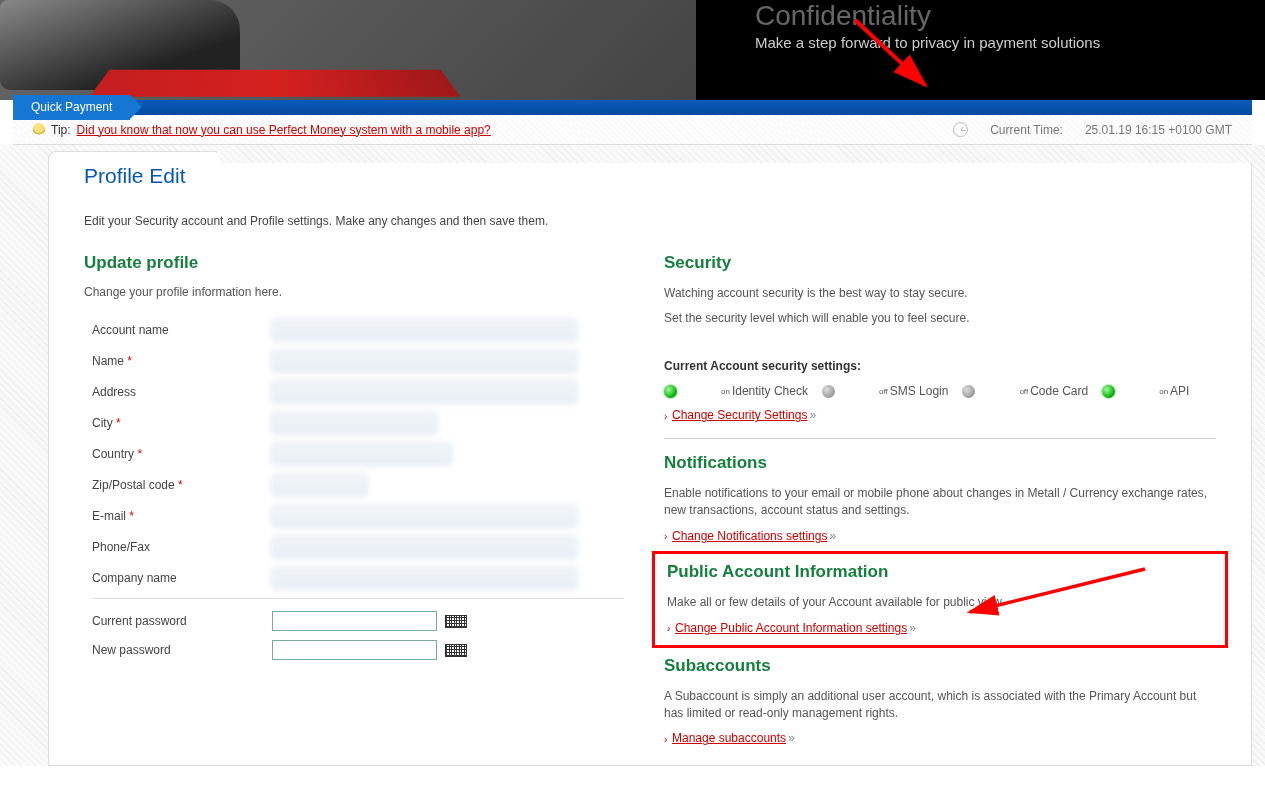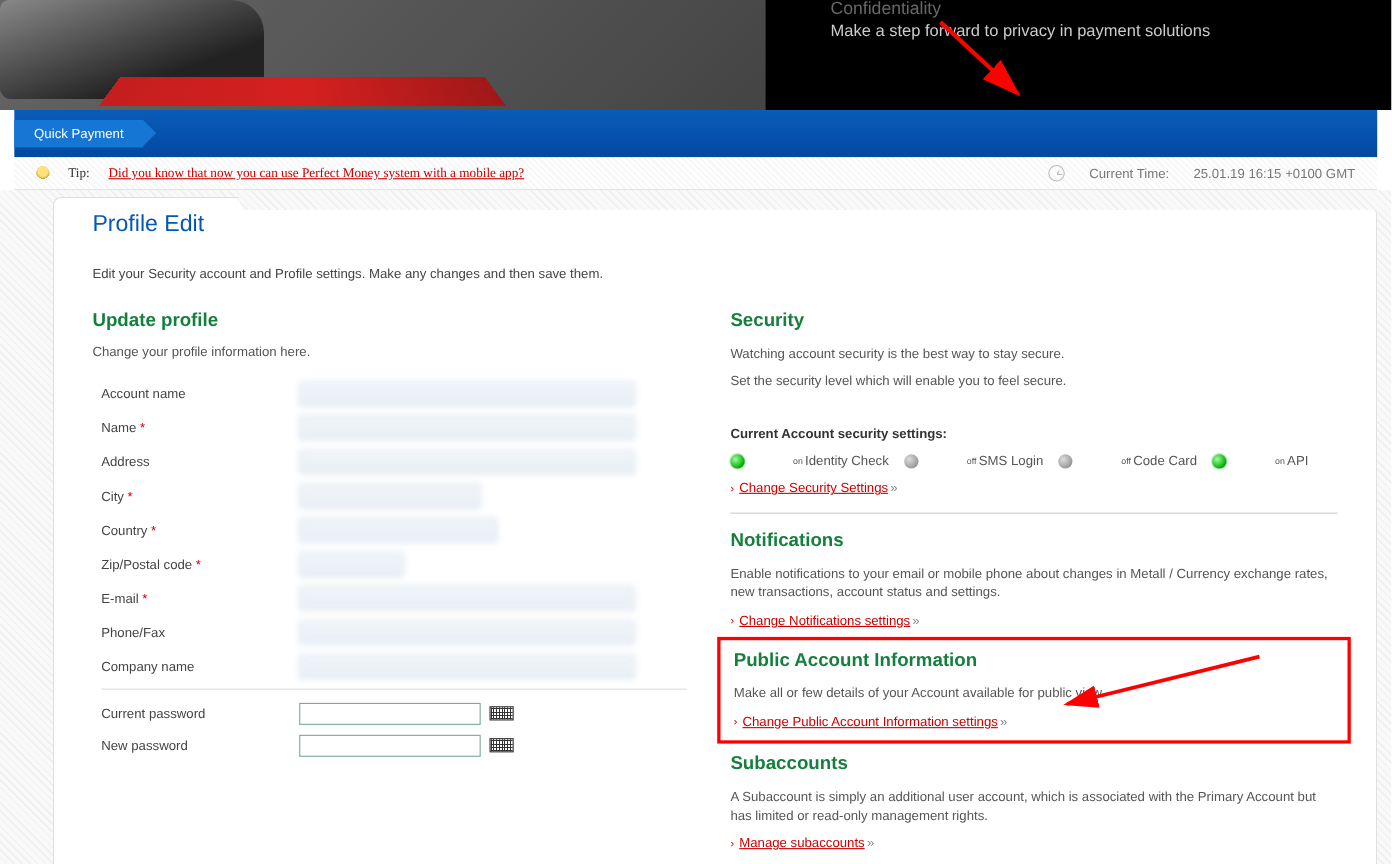--- a/index.html
+++ b/index.html
@@ -3,33 +3,33 @@
 <meta charset="utf-8">
 <style>
 * { box-sizing: border-box; margin: 0; padding: 0; }
 body { font-family: Arial, sans-serif; font-size: 12px; background: #fff; color: #333; }
 
 .banner { height: 100px; background: linear-gradient(to right, #333 0%, #555 45%, #000 55%, #000 100%); position: relative; overflow: hidden; }
 .banner-left { position: absolute; left: 0; top: 0; width: 55%; height: 100%; background: linear-gradient(135deg, #666 0%, #444 100%); }
 .banner-car { position: absolute; left: 0; top: 0; width: 240px; height: 90px; background: linear-gradient(160deg, #888 0%, #222 70%); border-radius: 8px 30px 10px 10px; }
 .banner-carpet { position: absolute; left: 100px; bottom: 0; width: 350px; height: 35px; background: linear-gradient(to right, #c41e1e 0%, #d62020 50%, #a01818 100%); transform: perspective(200px) rotateX(40deg); }
 .banner-text { position: absolute; left: 755px; top: 0; color: #fff; }
-.banner-title { font-size: 16px; color: #ccc; opacity: 0.5; }
+.banner-title { font-size: 28px; color: #ccc; opacity: 0.5; }
 .banner-sub { font-size: 15px; color: #ccc; margin-top: 2px; }
 
-.nav { height: 43px; background: linear-gradient(#0a5cb8, #0349a1); margin: 0 13px; display: flex; align-items: center; }
+.nav { height: 15px; background: linear-gradient(#0a5cb8, #0349a1); margin: 0 13px; display: flex; align-items: center; }
 .nav-quick { background: #1577d3; color: #fff; padding: 0 18px; height: 25px; line-height: 25px; position: relative; }
 .nav-quick::after { content: ''; position: absolute; right: -12px; top: 0; border-left: 12px solid #1577d3; border-top: 12.5px solid transparent; border-bottom: 12.5px solid transparent; }
 .nav-items { display: flex; margin-left: 40px; }
 .nav-item { color: #fff; padding: 0 10px; line-height: 25px; text-decoration: none; border-left: 1px solid #2a6fb8; }
 .nav-item:first-child { border-left: none; }
 .nav-item.highlighted { outline: 3px solid #ff0000; outline-offset: -1px; z-index: 5; position: relative; }
 
 .infobar { height: 30px; margin: 0 13px; padding: 0 20px; display: flex; align-items: center; justify-content: space-between; border-bottom: 1px solid #ddd; background: repeating-linear-gradient(45deg, #f8f8f8, #f8f8f8 2px, #fff 2px, #fff 4px); }
-.tip-wrap { display: flex; align-items: center; gap: 17px; font-family: Liberation Serif, serif; }
+.tip-wrap { display: flex; align-items: center; gap: 6px; }
 .tip-icon { width: 12px; height: 14px; background: radial-gradient(circle at 50% 35%, #ffe27a 40%, #ccaa33 60%, transparent 62%); border-radius: 50% 50% 20% 20%; }
 .tip-link { color: #c00; text-decoration: underline; }
 .time-wrap { display: flex; align-items: center; gap: 22px; color: #777; }
 .clock-icon { width: 15px; height: 15px; border: 1.5px solid #bbb; border-radius: 50%; position: relative; }
 .clock-icon::before { content: ''; position: absolute; left: 50%; top: 50%; width: 4px; height: 1px; background: #bbb; transform-origin: left; transform: rotate(-60deg); }
 .clock-icon::after { content: ''; position: absolute; left: 50%; top: 50%; width: 5px; height: 1px; background: #bbb; }
 
 .stripe-bg { background: repeating-linear-gradient(45deg, #eee, #eee 1px, #f9f9f9 1px, #f9f9f9 5px); padding: 18px 13px 0; }
 
 .panel { background: #fff; border: 1px solid #ddd; border-top: none; border-radius: 4px 4px 0 0; margin-left: 35px; }

